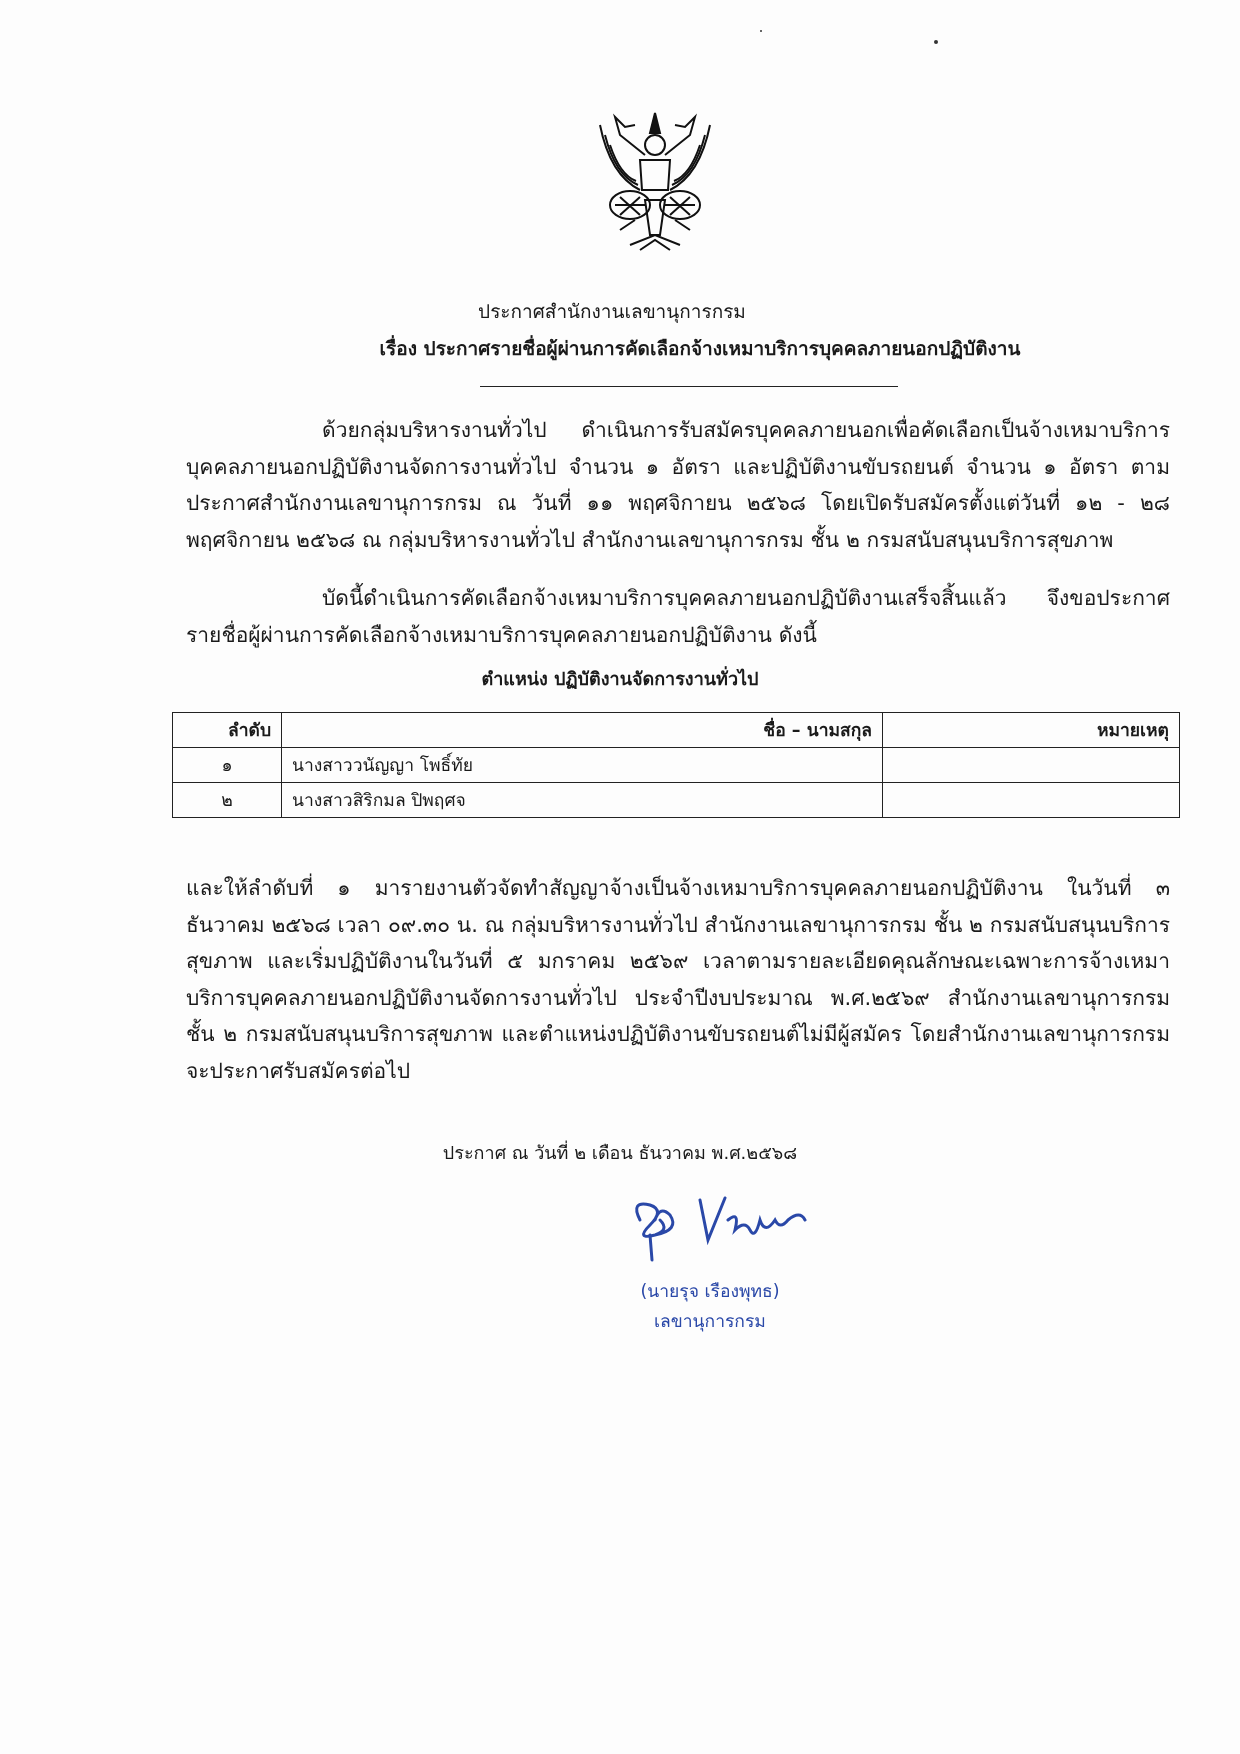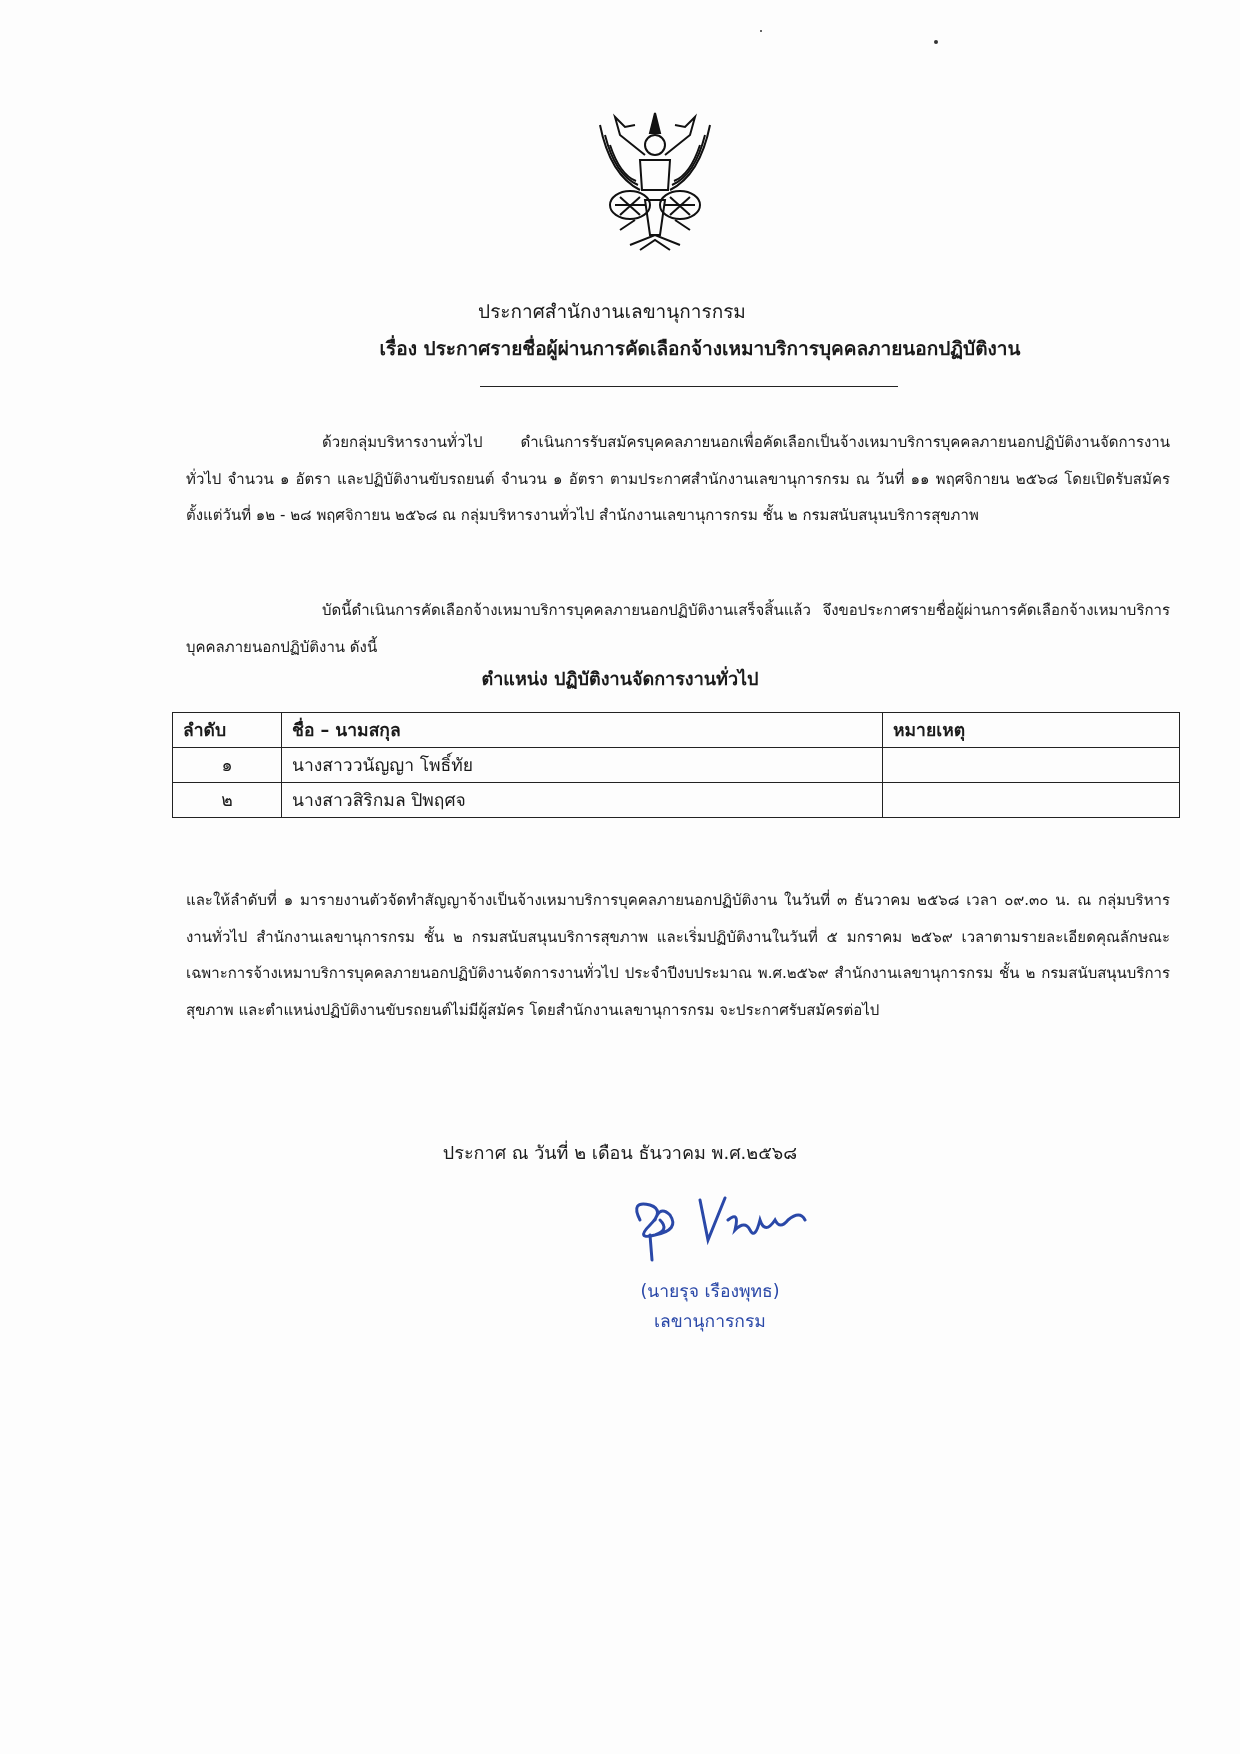--- a/index.html
+++ b/index.html
@@ -5,28 +5,28 @@
   html, body { margin:0; padding:0; }
   body {
     width:1240px; height:1754px; background:#fdfdfd; position:relative; overflow:hidden;
     font-family:"DejaVu Sans", sans-serif; color:#1a1a1a;
   }
   .emblem { position:absolute; left:590px; top:105px; width:130px; height:150px; }
   .title { position:absolute; left:0; width:1224px; text-align:center; font-size:19px; }
   .t1 { top:296px; }
   .t2 { top:333px; left:330px; width:740px; text-align:center;font-weight:bold; }
   .rule { position:absolute; left:480px; top:386px; width:418px; height:0; border-top:1.5px solid #222; }
-  .para { position:absolute; left:186px; width:984px; font-size:15px; line-height:36.5px; text-align:justify;margin-top:12px; }
+  .para { position:absolute; left:186px; width:984px; font-size:21px; line-height:36.5px; text-align:justify; }
   .p1 { top:412px; }
   .p2 { top:580px; }
   .indent { display:inline-block; width:136px; }
   .tablecap { position:absolute; top:664px; left:0; width:1240px; text-align:center; font-size:18px; font-weight:bold; }
   table.list { position:absolute; left:172px; top:712px; width:1008px; border-collapse:collapse; font-size:17.5px; }
   table.list th, table.list td { border:1.3px solid #222; height:34px; padding:0 10px; }
-  table.list th { font-weight:bold; text-align:left; }
+  table.list th { font-weight:bold; text-align:right; }
   td.num { text-align:center; width:88px; }
   td.nm { width:580px; }
   .p3 { top:870px; left:186px; }
   .announce { position:absolute; top:1094px; left:0; width:1240px; text-align:center; font-size:18px;margin-top:44px; }
   .sig { position:absolute; left:630px; top:1190px; width:200px; height:80px; }
   .signame { position:absolute; top:1276px; left:580px; width:260px; text-align:center; color:#2a48a8; font-size:17.5px; line-height:30px; }
   .speck { position:absolute; background:#333; border-radius:50%; }
 </style>
 </head>
 <body>

